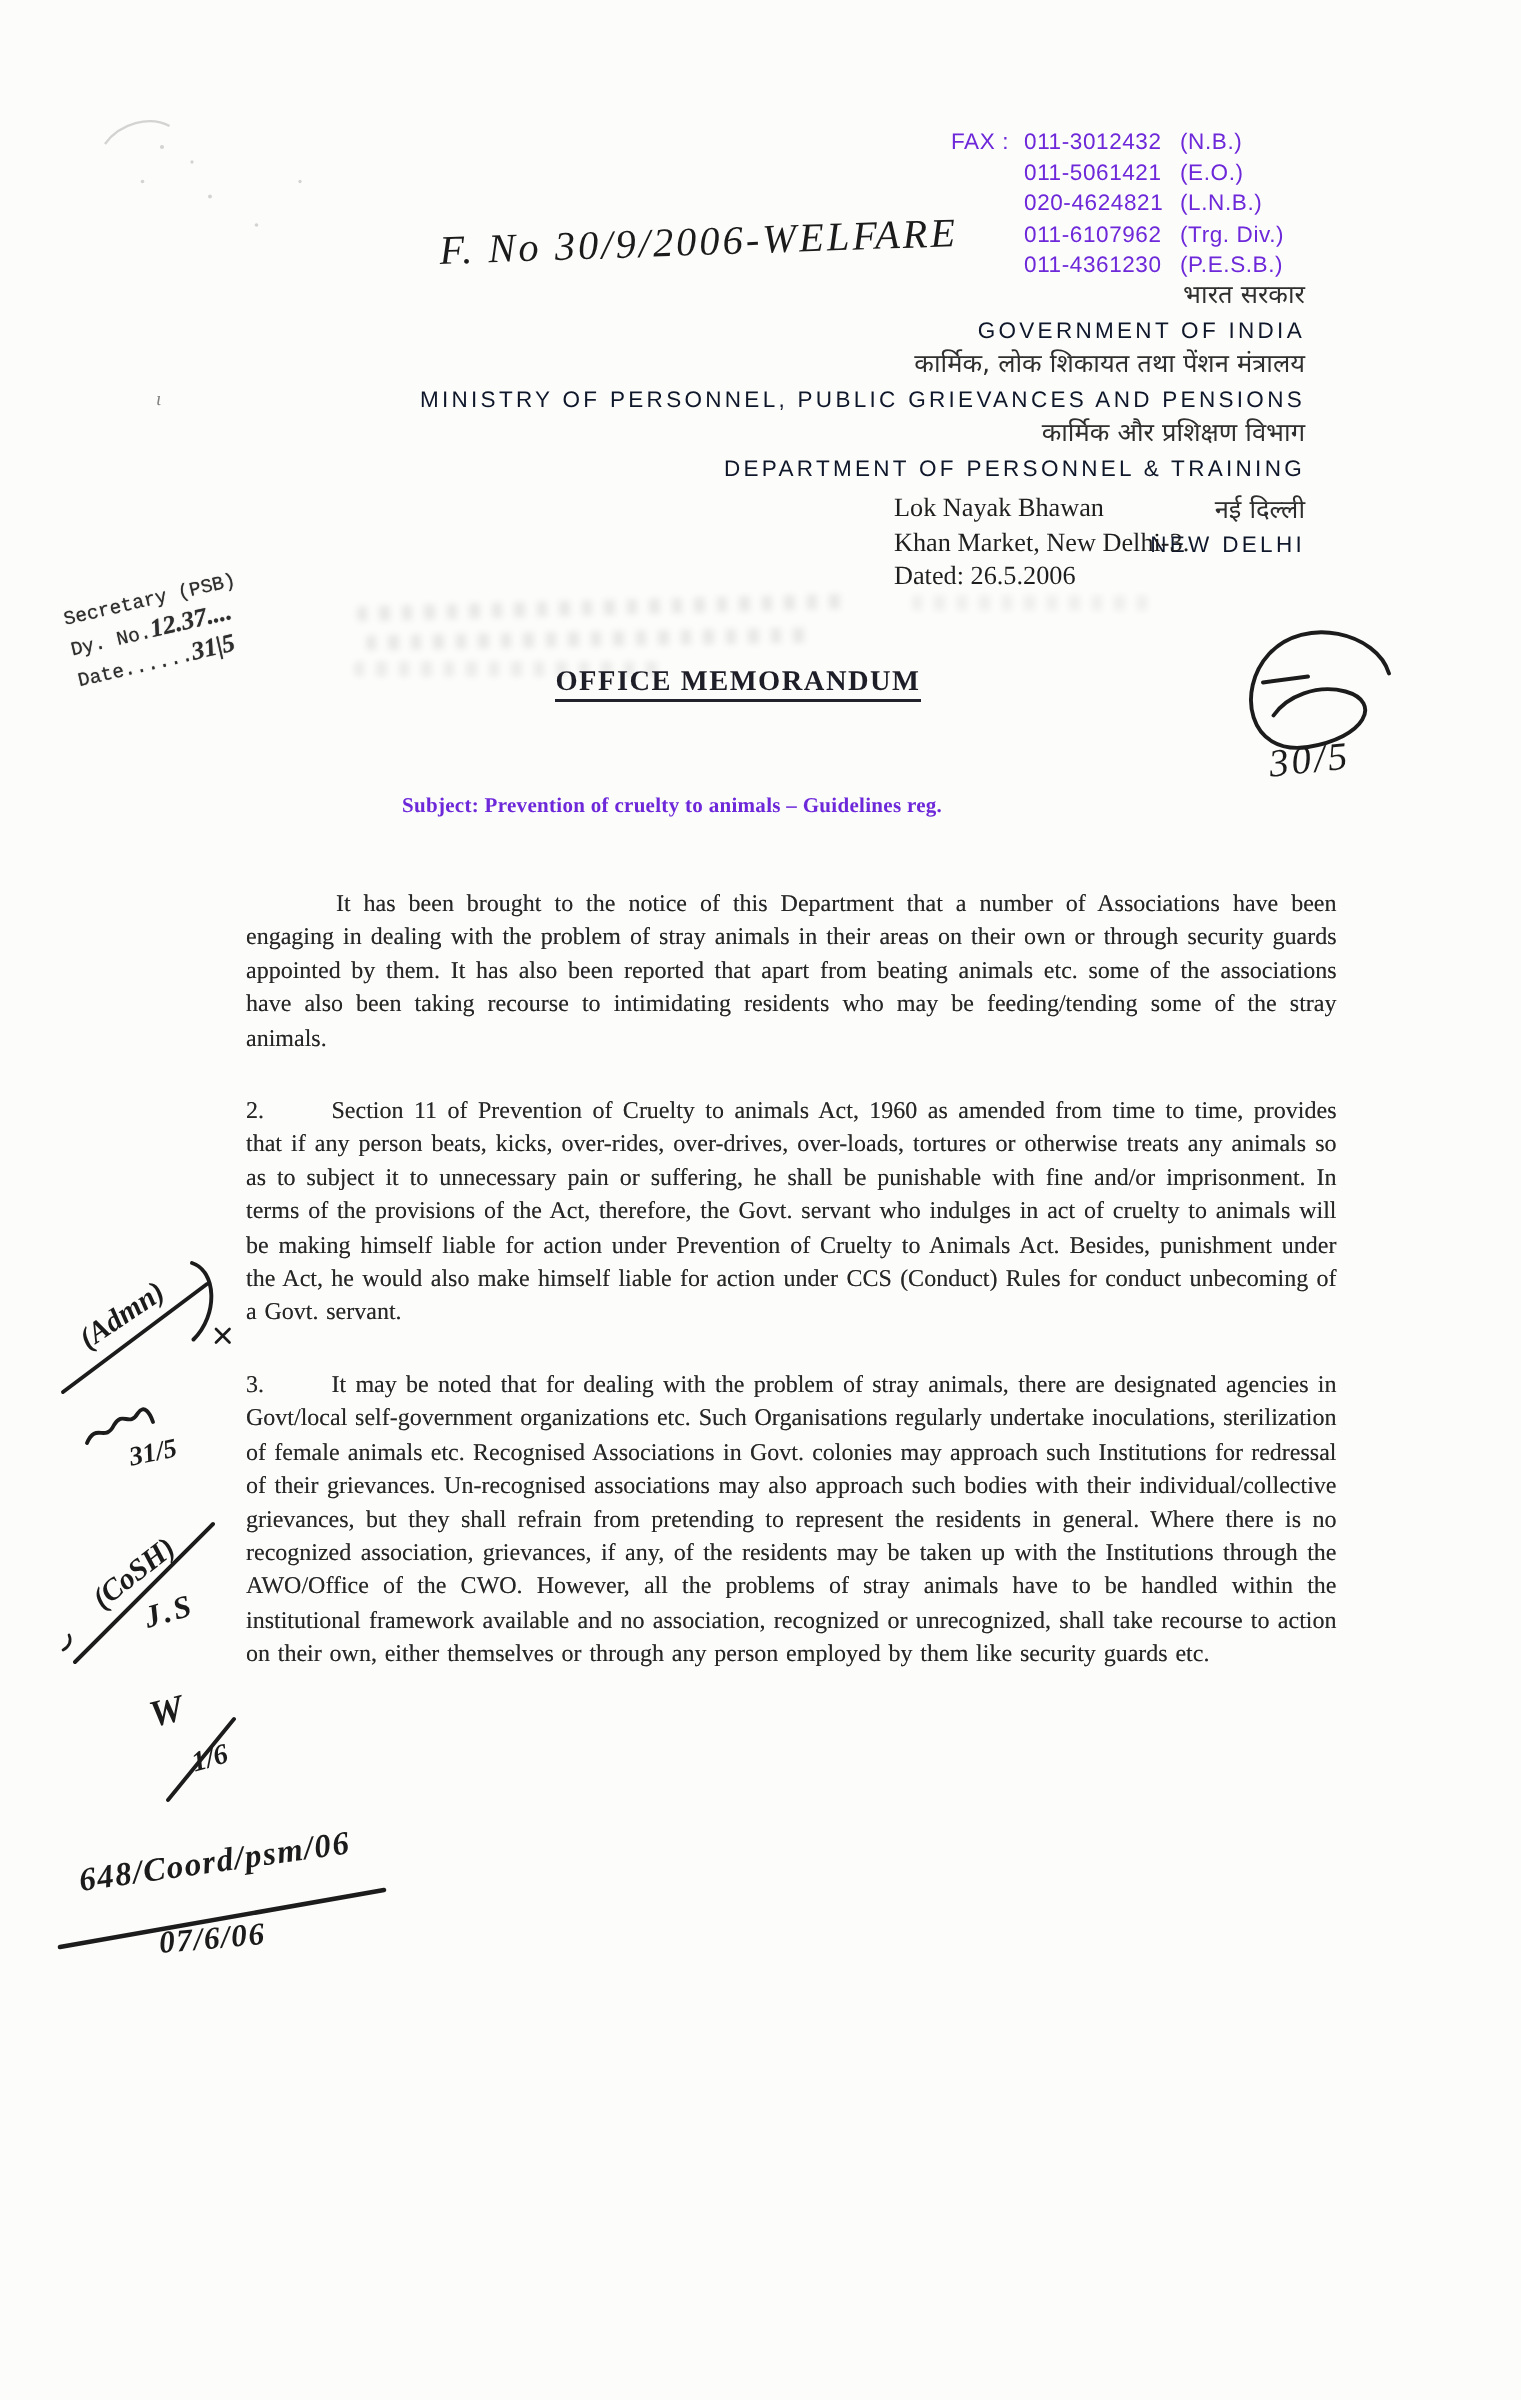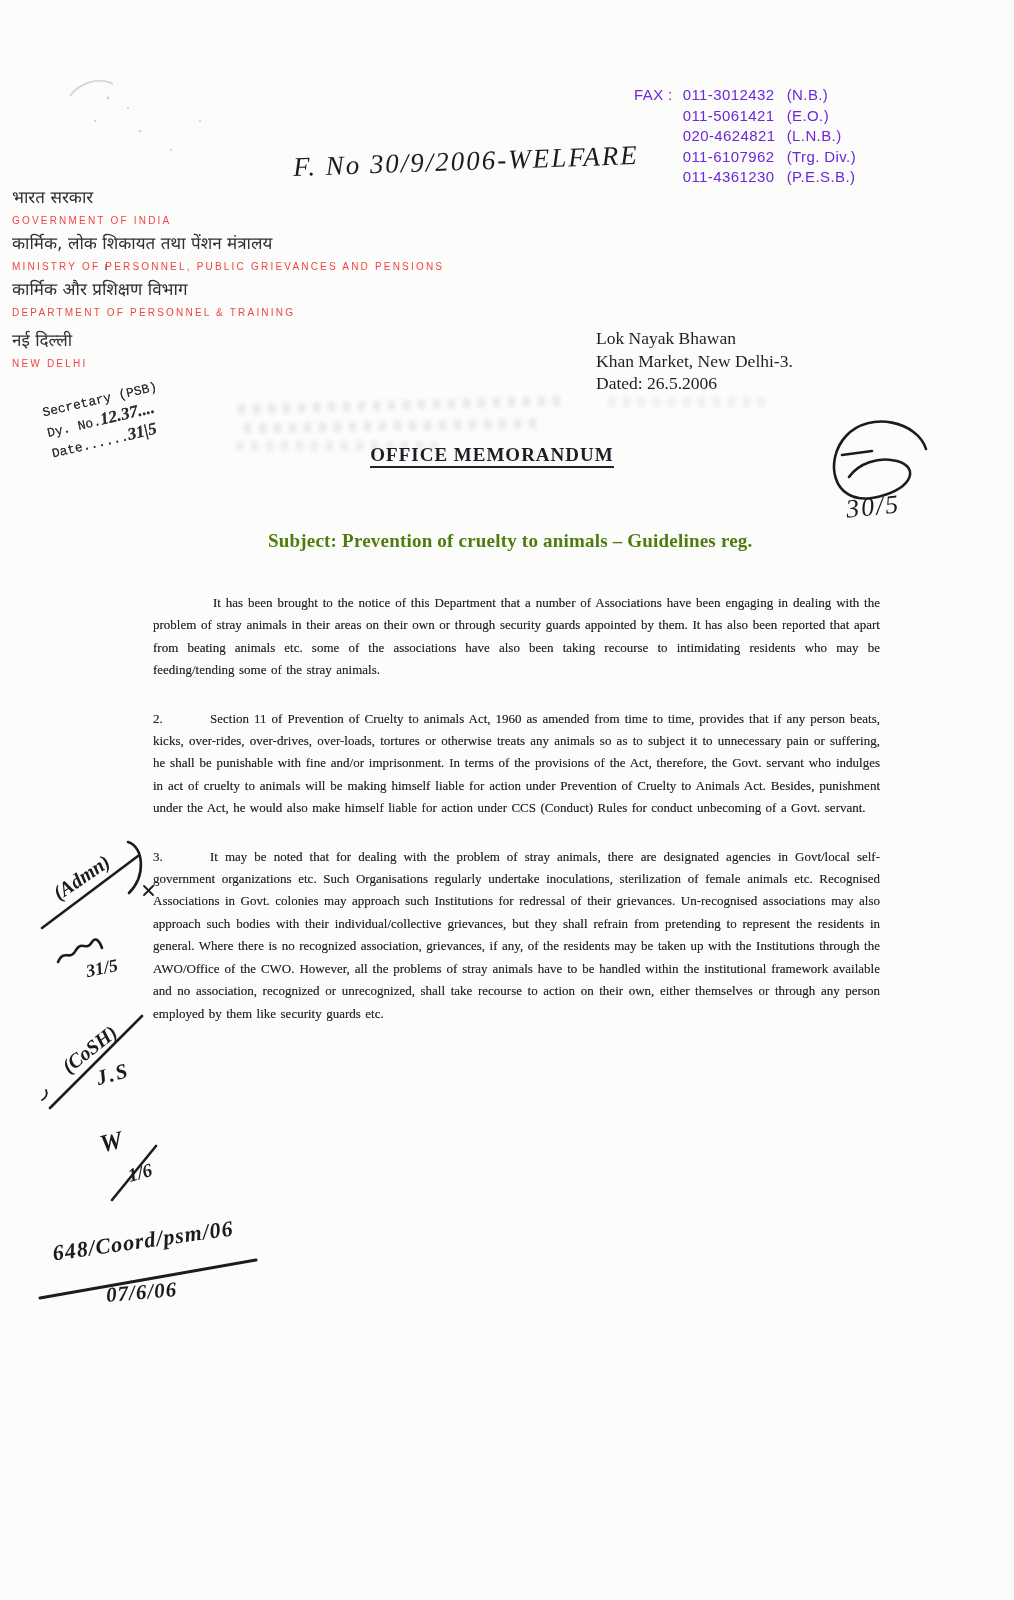--- a/index.html
+++ b/index.html
@@ -11,46 +11,46 @@
              font-family:"Liberation Sans",sans-serif;font-size:15px;color:#6d28d9;
              letter-spacing:.4px;line-height:20.5px;}
   .fax-num{display:inline-block;width:104px;}
 
   
   .hw{font-family:"Liberation Serif",serif;font-style:italic;color:#1b1b1b;}
   .file-no{position:absolute;top:146px;left:293px;font-size:27px;letter-spacing:2px;
            transform:rotate(-2deg);}
 
   
-  .letterhead{position:absolute;top:186px;left:0;width:870px;text-align:left;padding-left:12px;}
+  .letterhead{position:absolute;top:186px;left:0;width:870px;text-align:right;}
   .lh-hi{font-size:17px;line-height:23px;color:#2f2f2f;font-family:"DejaVu Sans",sans-serif;}
-  .lh-en{font-family:"Liberation Sans",sans-serif;font-size:10px;letter-spacing:2.2px;
-         line-height:23px;color:#ef4444;}
+  .lh-en{font-family:"Liberation Sans",sans-serif;font-size:15px;letter-spacing:2.2px;
+         line-height:23px;color:#0f172a;}
   .lh-city{margin-top:5px;}
 
   
   .address-block{position:absolute;top:327px;left:596px;width:282px;
                  font-size:17.5px;line-height:22.5px;color:#1f1f1f;}
 
   
   .stamp{position:absolute;top:390px;left:46px;transform:rotate(-13deg);
          font-family:"Liberation Mono",monospace;font-size:13px;line-height:19px;
          color:#1d1d1d;opacity:.92;white-space:nowrap;text-shadow:0 0 .6px #444;}
   .stamp .hw-part{font-family:"Liberation Serif",serif;font-style:italic;font-weight:bold;
                   font-size:17px;}
 
   
   .om-title{position:absolute;top:444px;left:152px;width:680px;text-align:center;
             font-size:19px;font-weight:bold;letter-spacing:1px;color:#1e1e28;}
   .om-title span{border-bottom:2.5px solid #22222c;padding-bottom:1px;}
-  .subject{position:absolute;top:530px;left:268px;font-size:19px;font-weight:bold;
-           color:#4d7c0f;letter-spacing:.2px;}
+  .subject{position:absolute;top:530px;left:268px;font-size:14px;font-weight:bold;
+           color:#6d28d9;letter-spacing:.2px;}
 
   
-  .body-text{position:absolute;top:592px;left:153px;width:727px;font-size:13px;
+  .body-text{position:absolute;top:592px;left:164px;width:727px;font-size:16px;
              line-height:22.4px;text-align:justify;word-spacing:1.2px;color:#272727;
              text-shadow:0 0 .4px rgba(40,40,40,.55);}
   .body-text p{margin:0 0 26px 0;}
   .indent-first{text-indent:60px;}
   .para-num{display:inline-block;width:57px;text-indent:0;}
 
   
   .annot{position:absolute;z-index:6;}
   .annot-sign-date{top:492px;left:846px;font-size:26px;transform:rotate(-6deg);letter-spacing:2px;}
   .annot-admn{top:866px;left:50px;font-size:20px;font-weight:bold;transform:rotate(-34deg);}

